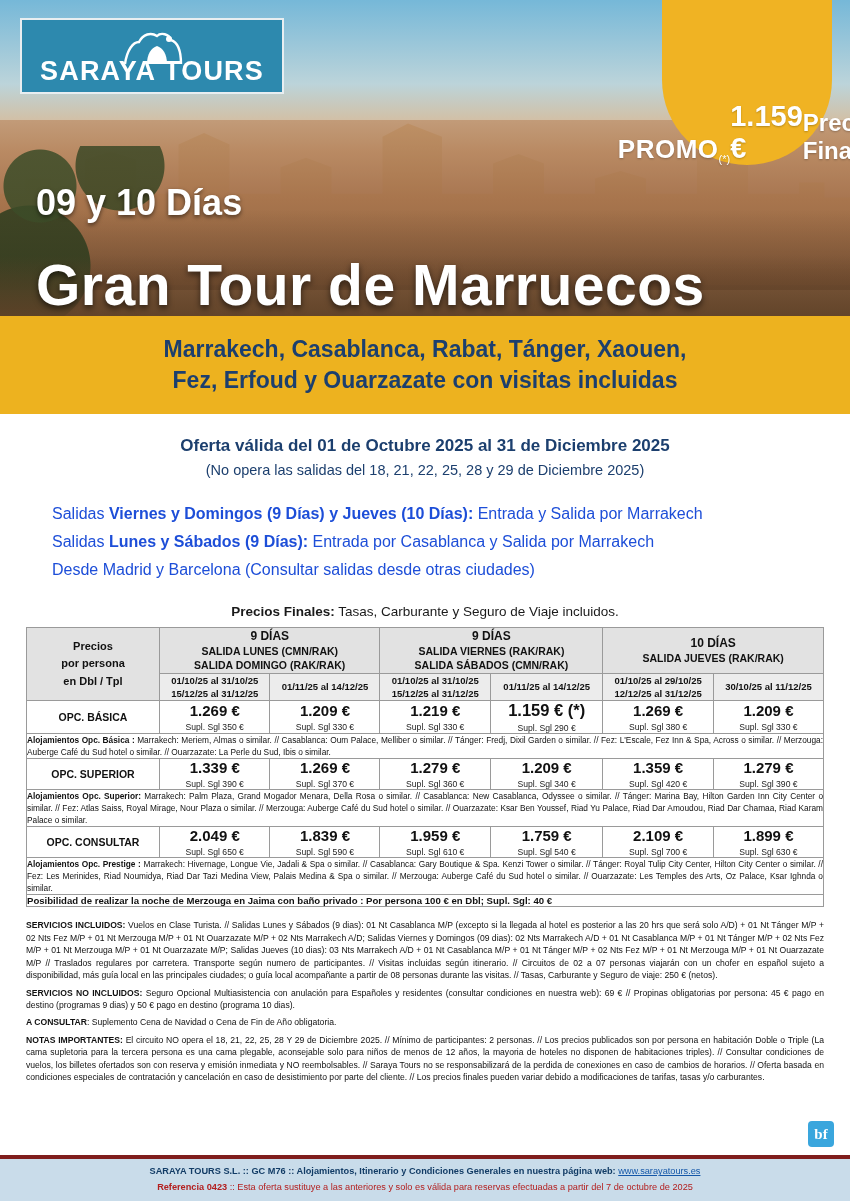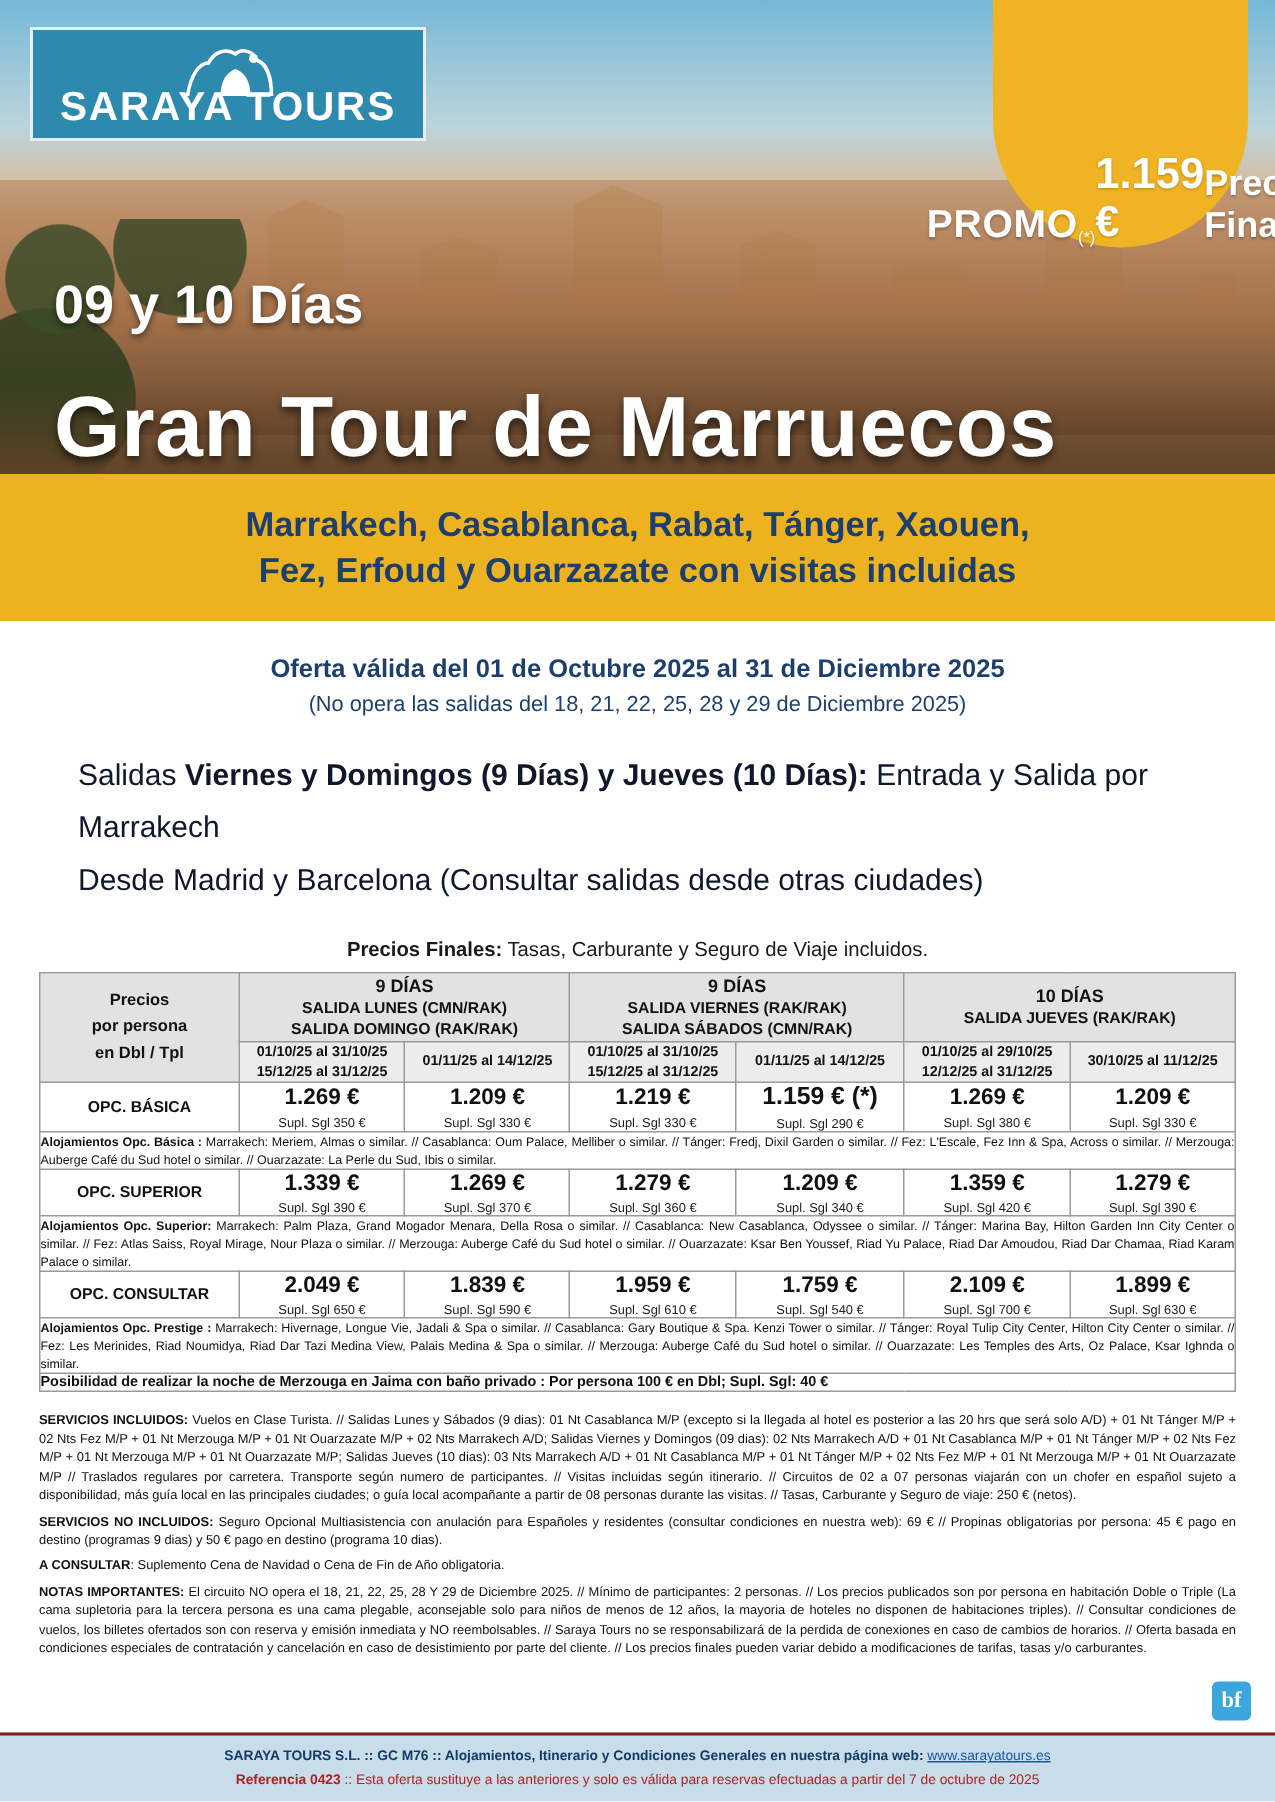--- a/index.html
+++ b/index.html
@@ -86,21 +86,21 @@
     display:flex; flex-direction:column; align-items:center; justify-content:center;
     color:#1c3f6e; text-align:center;
   }
   .band div{ font-size:23px; font-weight:bold; line-height:1.35; }
 
   
   .offer{ padding:22px 0 6px 0; text-align:center; }
   .offer .l1{ font-size:17px; font-weight:bold; color:#1c3f6e; }
   .offer .l2{ font-size:14.5px; color:#1c3f6e; margin-top:6px; }
 
-  .departures{ margin:16px 0 1px 52px; color:#0f172a; font-size:20px; line-height:1.75; }
+  .departures{ margin:16px 0 1px 52px; color:#1d4ed8; font-size:16px; line-height:1.75; }
   .departures b{ font-weight:bold; }
 
   .finals{ text-align:center; font-size:13.5px; margin:20px 0 8px 0; }
   .finals b{ font-weight:bold; }
 
   
   .tbl-wrap{ margin:0 26px; }
   table.price{
     width:798px; border-collapse:collapse; font-size:11px; color:#111;
     border:1px solid #9a9a9a;
@@ -124,21 +124,21 @@
   .services{
     margin:12px 26px 0 26px; width:798px; font-size:8.6px; line-height:1.45;
     text-align:justify; color:#111;
   }
   .services p{ margin:0 0 5px 0; }
   .services b{ font-weight:bold; }
 
   
   .footer{
     position:absolute; left:0; bottom:0; width:850px; height:46px;
-    background:#c9dcea; border-top:2px solid #7f1d1d;
+    background:#c9dcea; border-top:4px solid #7f1d1d;
     display:flex; flex-direction:column; align-items:center; justify-content:center;
     font-size:9.2px; color:#123c66; line-height:1.7;
   }
   .footer a{ color:#1457a8; text-decoration:underline; }
   .footer .ref{ color:#b32020; font-weight:bold; }
   .footer .red{ color:#b32020; }
   .bf-logo{
     position:absolute; right:16px; bottom:54px; width:26px; height:26px;
     background:#3aa6dd; border-radius:4px; color:#fff; font-size:15px; font-weight:bold;
     display:flex; align-items:center; justify-content:center; font-family:"Liberation Serif", serif;
@@ -184,20 +184,23 @@
   </div>
 
   <div class="offer">
     <div class="l1">Oferta válida del 01 de Octubre 2025 al 31 de Diciembre 2025</div>
     <div class="l2">(No opera las salidas del 18, 21, 22, 25, 28 y 29 de Diciembre 2025)</div>
   </div>
 
   <div class="departures">
     <div>
       <span>Salidas </span><b>Viernes y Domingos (9 Días) y Jueves (10 Días):</b><span> Entrada y Salida por Marrakech</span>
+    </div>
+    <div>
+      <span>Salidas </span><b>Lunes y Sábados (9 Días):</b><span> Entrada por Casablanca y Salida por Marrakech</span>
     </div>
     <div>
       <span>Desde Madrid y Barcelona (Consultar salidas desde otras ciudades)</span>
     </div>
   </div>
 
   <div class="finals">
     <b>Precios Finales:</b><span> Tasas, Carburante y Seguro de Viaje incluidos.</span>
   </div>
 

